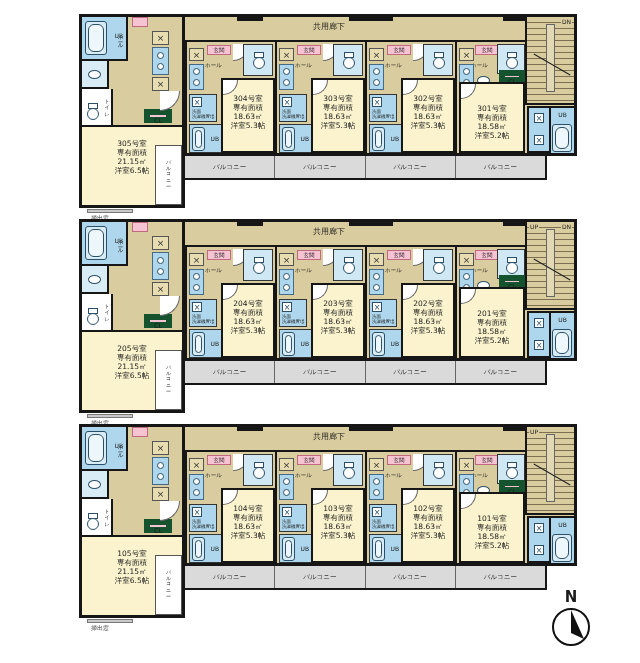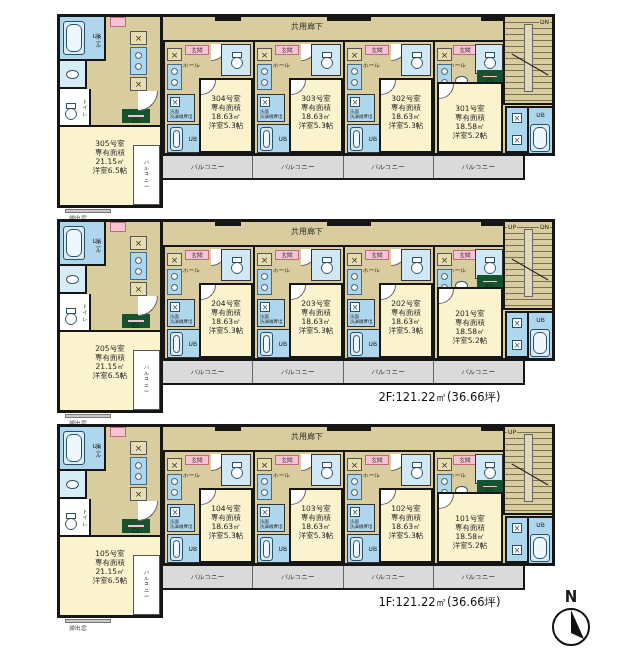--- a/index.html
+++ b/index.html
@@ -1,20 +1,20 @@
 <!DOCTYPE html>
 <html><head>
 <meta charset="utf-8">
 <style>
   * { box-sizing: border-box; margin: 0; padding: 0; }
   html,body { width:640px; height:663px; background:#ffffff; overflow:hidden;
               font-family:"DejaVu Sans","Liberation Sans",sans-serif; color:#1c1c1c; }
   #floors { position:absolute; inset:0; }
 
-  .floor { position:absolute; left:57px; width:505px; height:207px; }
+  .floor { position:absolute; left:79px; width:505px; height:207px; }
 
   
   .f-base { position:absolute; left:0; top:0; width:498px; height:142px;
             background:#d9cc9e; border:3px solid #161616; }
   .pil { position:absolute; top:0; height:7px; background:#161616; }
   .pil.p1{left:64px;width:26px}.pil.p2{left:158px;width:26px}
   .pil.p3{left:270px;width:44px}.pil.p4{left:424px;width:22px}
 
   .corridor-label { position:absolute; left:180px; top:7px; width:140px;
                     text-align:center; font-size:8px; white-space:nowrap; }
@@ -545,21 +545,20 @@
 
     <div class="balc">
       <div class="bcell">バルコニー</div>
       <div class="bcell">バルコニー</div>
       <div class="bcell">バルコニー</div>
       <div class="bcell">バルコニー</div>
     </div>
 
     <div class="note-bar"></div>
     <div class="note">掃出窓</div>
-    <div class="summary">2F:121.22㎡(36.66坪)</div>
   </div>
     <div class="floor" style="top: 424px;">
     <div class="f-base"></div>
     <div class="pil p1"></div>
     <div class="pil p2"></div>
     <div class="pil p3"></div>
     <div class="pil p4"></div>
 
     <div class="corridor-label">共用廊下</div>
 
@@ -743,21 +742,20 @@
 
     <div class="balc">
       <div class="bcell">バルコニー</div>
       <div class="bcell">バルコニー</div>
       <div class="bcell">バルコニー</div>
       <div class="bcell">バルコニー</div>
     </div>
 
     <div class="note-bar"></div>
     <div class="note">掃出窓</div>
-    <div class="summary">1F:121.22㎡(36.66坪)</div>
   </div>
   </div>
 
 <div class="compass">
   <div class="compass-n">N</div>
   <svg width="40" height="40" viewBox="0 0 40 40">
     <circle cx="20" cy="20" r="18" fill="#ffffff" stroke="#111111" stroke-width="2"></circle>
     <polygon points="20,3 33,32 20,26" fill="#111111"></polygon>
   </svg>
 </div>

